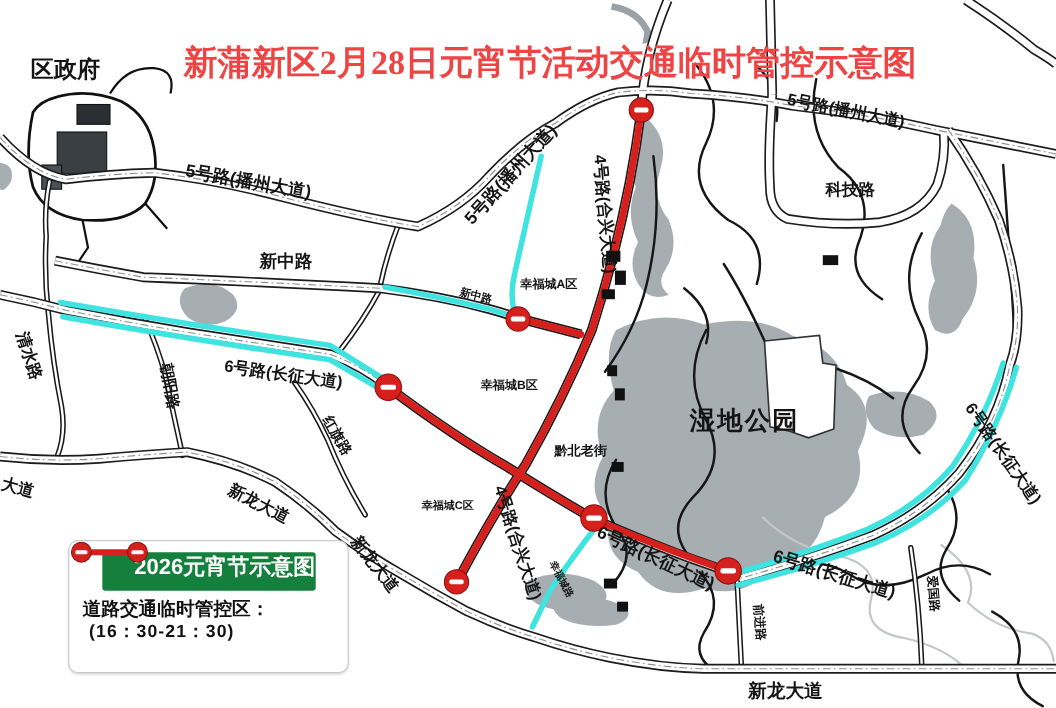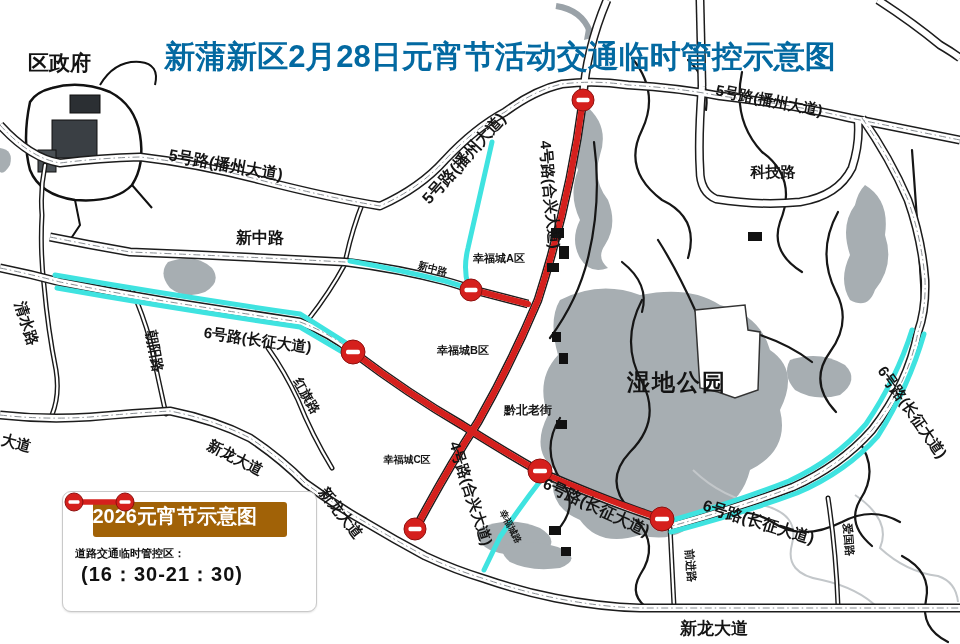--- a/index.html
+++ b/index.html
@@ -1,27 +1,27 @@
 <!DOCTYPE html>
 <html><head>
 <meta charset="utf-8">
 <style>
   html,body{margin:0;padding:0;background:#ffffff;}
   .stage{position:relative;width:960px;height:644px;background:#ffffff;overflow:hidden;
          font-family:"Liberation Sans","DejaVu Sans",sans-serif;}
   .stage svg{position:absolute;left:0;top:0;}
   .map-title{position:absolute;left:60px;right:20px;top:36px;text-align:center;
-             font-size:31px;font-weight:700;color:#0369a1;letter-spacing:0px;white-space:nowrap;}
+             font-size:31px;font-weight:700;color:#ef4444;letter-spacing:0px;white-space:nowrap;font-family:Liberation Serif, serif;}
   svg text{font-family:"Liberation Sans","DejaVu Sans",sans-serif;font-weight:700;fill:#141414;}
   .legend{position:absolute;left:62px;top:491px;width:253px;height:119px;background:#ffffff;
           border:1.5px solid #c9c9c9;border-radius:9px;box-shadow:0 1px 2px rgba(0,0,0,.12);}
-  .legend-header{margin:10px auto 6px auto;width:194px;height:35px;line-height:28px;text-align:left;
-          background:#a16207;color:#ffffff;font-size:20px;font-weight:700;border-radius:3px;}
-  .legend-row{display:flex;align-items:center;padding:0 0 0 12px;font-size:11px;font-weight:700;color:#111;line-height:21px;}
-  .legend-row.time{padding-left:18px;font-size:20px;letter-spacing:1px;}
+  .legend-header{margin:10px auto 6px auto;width:194px;height:35px;line-height:28px;text-align:right;
+          background:#15803d;color:#ffffff;font-size:20px;font-weight:700;border-radius:3px;}
+  .legend-row{display:flex;align-items:center;padding:0 0 0 12px;font-size:17px;font-weight:700;color:#111;line-height:21px;}
+  .legend-row.time{padding-left:18px;font-size:16px;letter-spacing:1px;}
   .legend-row.parking{padding-left:46px;margin-top:4px;}
   .swatch-cyan{display:inline-block;width:46px;height:7px;background:#3fe3e0;margin-left:2px;}
 </style>
 </head>
 <body>
 
 <div class="stage">
 
 <svg width="960" height="644" viewBox="0 0 960 644">
 

